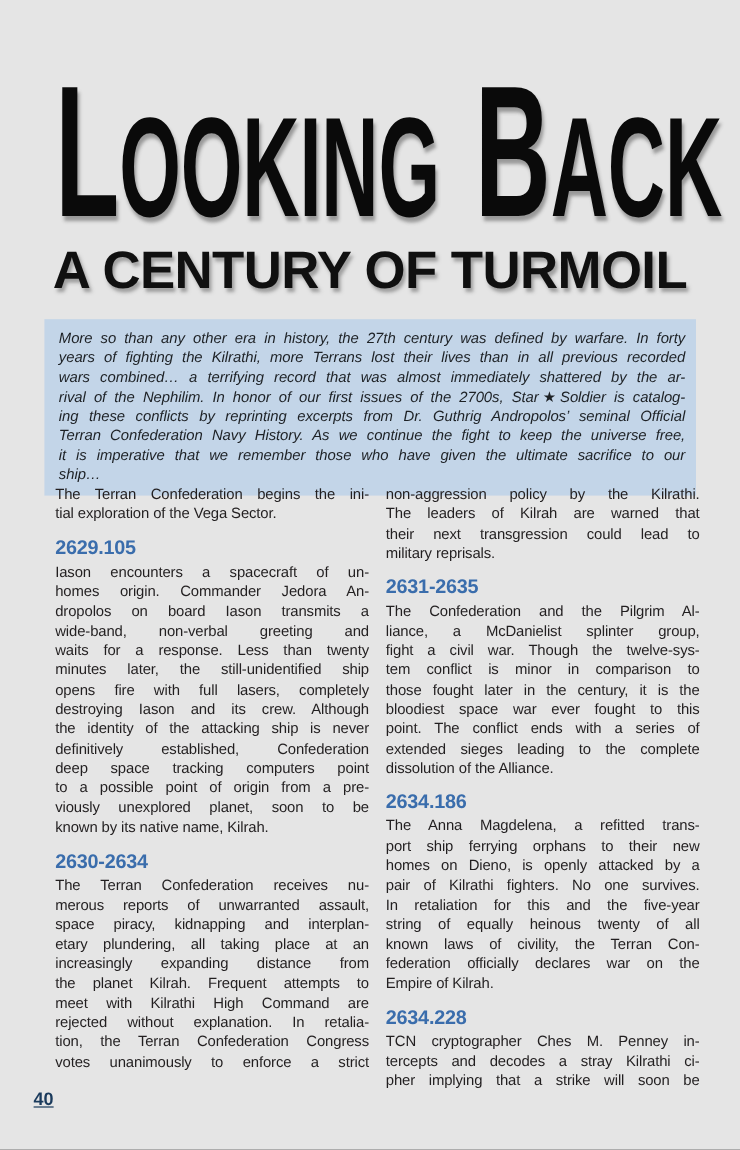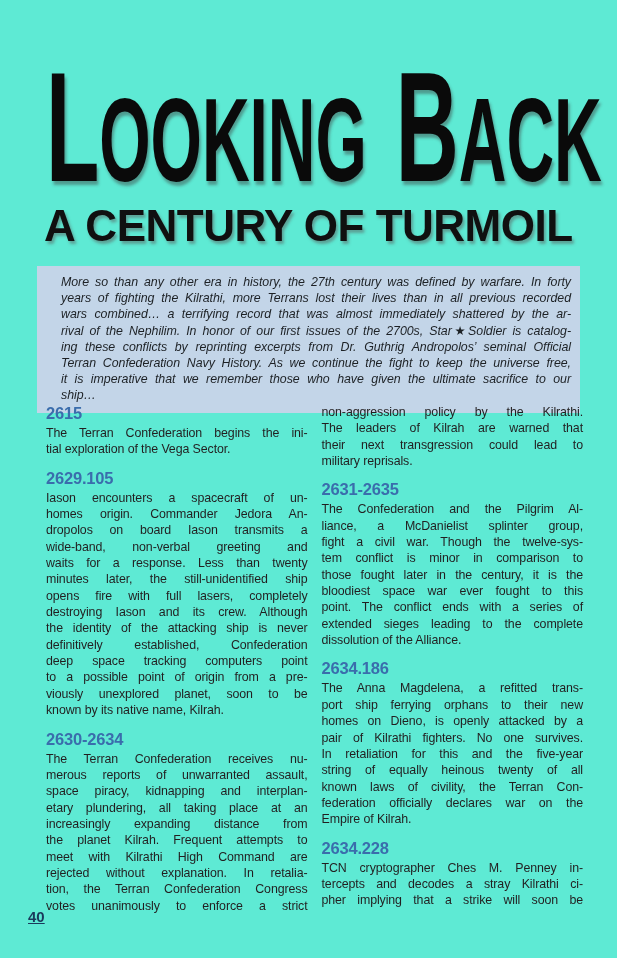--- a/index.html
+++ b/index.html
@@ -7,21 +7,21 @@
     --box-bg:#c3d5e8;
     --body-color:#221f20;
     --pagenum-color:#1a3a5c;
     --title-color:#0a0a0a;
   }
   html,body{margin:0;padding:0;background:#888;}
   .page{
     position:relative;
     width:617px;height:958px;
     margin:0 auto;
-    background:#5eead4;
+    background:#e5e5e5;
     font-family:"Liberation Sans","DejaVu Sans",sans-serif;
     overflow:hidden;
   }
   
   .title-line{
     position:absolute;left:46px;top:52px;
     white-space:nowrap;
     font-weight:700;color:var(--title-color);
     transform:scaleX(0.56);transform-origin:left top;
     line-height:150px;height:150px;
@@ -35,21 +35,21 @@
     position:absolute;left:44px;top:201px;
     font-size:44px;font-weight:700;color:#101010;
     letter-spacing:-0.5px;white-space:nowrap;
     text-shadow:2px 3px 3px rgba(90,90,90,0.5);
   }
   
   .intro-box{
     position:absolute;left:37px;top:266px;width:543px;
     box-sizing:border-box;
     background:var(--box-bg);
-    padding:8px 9px 9px 24px;
+    padding:8px 9px 9px 12px;
   }
   .intro-line{
     font-style:italic;
     font-size:12.4px;line-height:16.2px;
     color:#1d2125;
     text-align:justify;text-align-last:justify;
     letter-spacing:-0.05px;
   }
   .intro-line.last{text-align-last:left;}
   
@@ -97,21 +97,20 @@
       <div class="intro-line">rival of the Nephilim. In honor of our first issues of the 2700s, Star★Soldier is catalog-</div>
       <div class="intro-line">ing these conflicts by reprinting excerpts from Dr. Guthrig Andropolos’ seminal Official</div>
       <div class="intro-line">Terran Confederation Navy History. As we continue the fight to keep the universe free,</div>
       <div class="intro-line">it is imperative that we remember those who have given the ultimate sacrifice to our</div>
       <div class="intro-line last">ship…</div>
     </div>
 
   <div class="columns">
     <div class="col" id="col-left">
         <div class="sect">
-          <div class="sect-heading">2615</div>
           <div class="tl">The Terran Confederation begins the ini-</div>
           <div class="tl last">tial exploration of the Vega Sector.</div>
         </div>
         <div class="sect">
           <div class="sect-heading">2629.105</div>
           <div class="tl">Iason encounters a spacecraft of un-</div>
           <div class="tl">homes origin. Commander Jedora An-</div>
           <div class="tl">dropolos on board Iason transmits a</div>
           <div class="tl">wide-band, non-verbal greeting and</div>
           <div class="tl">waits for a response. Less than twenty</div>

